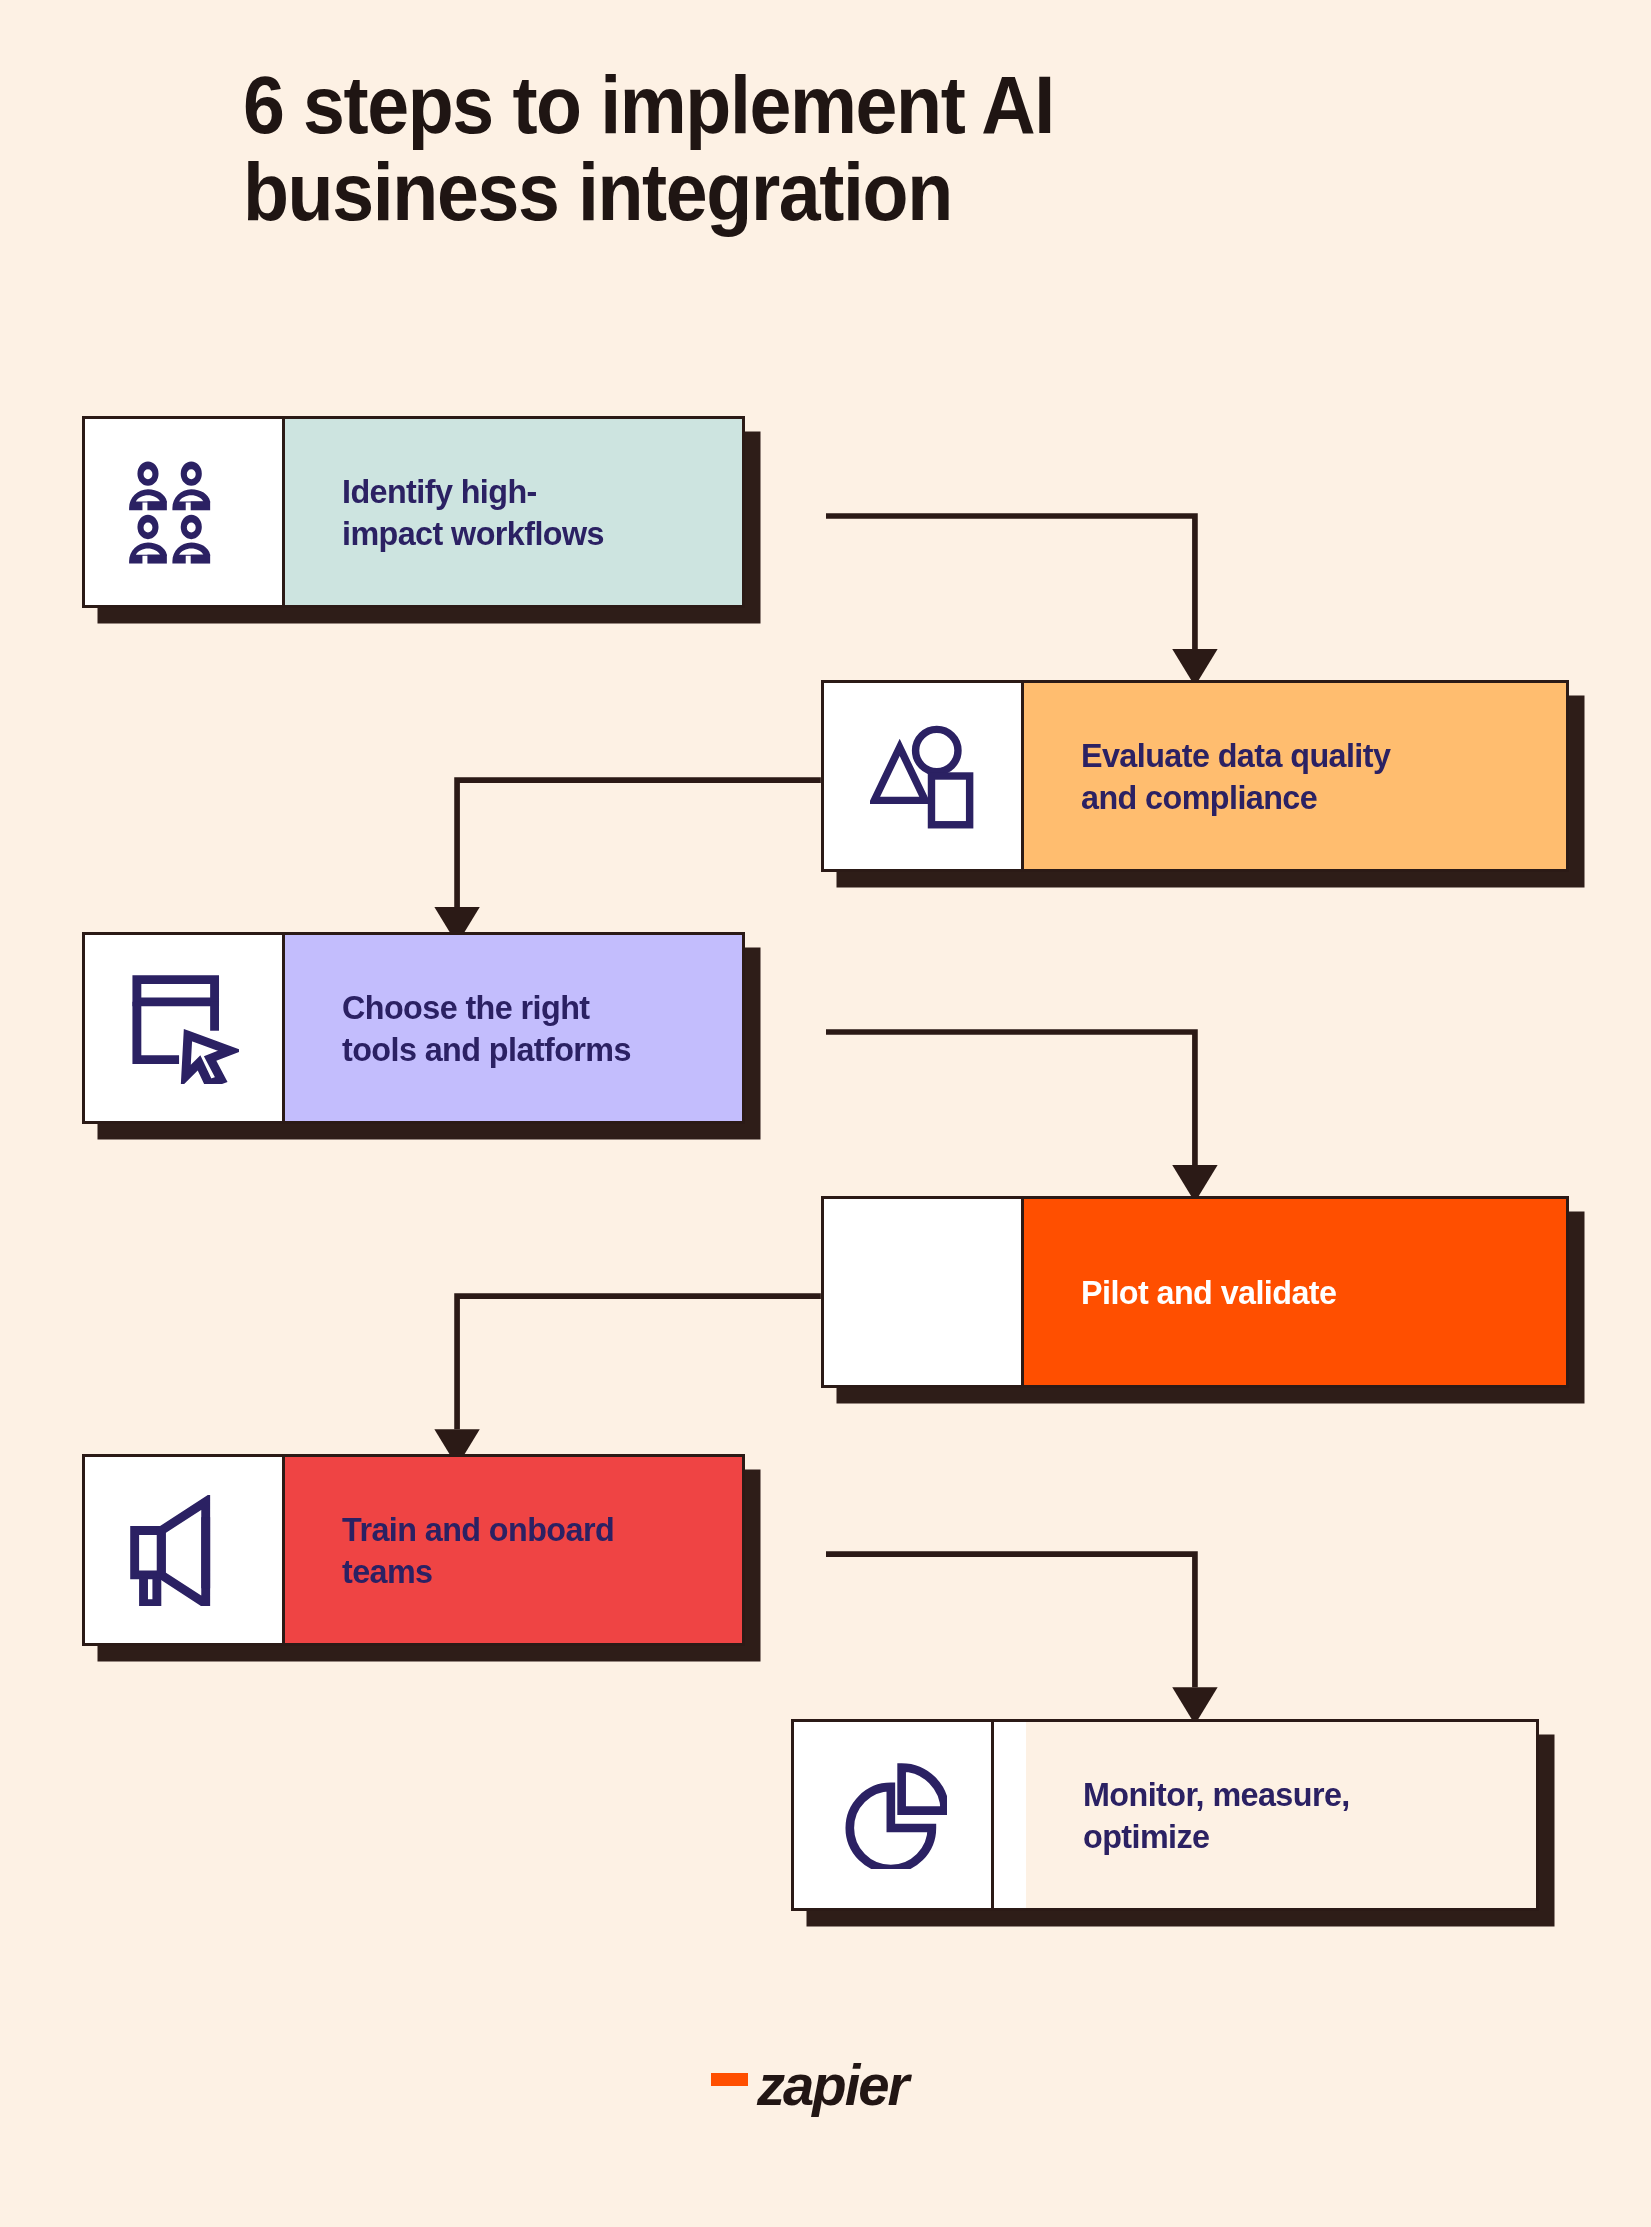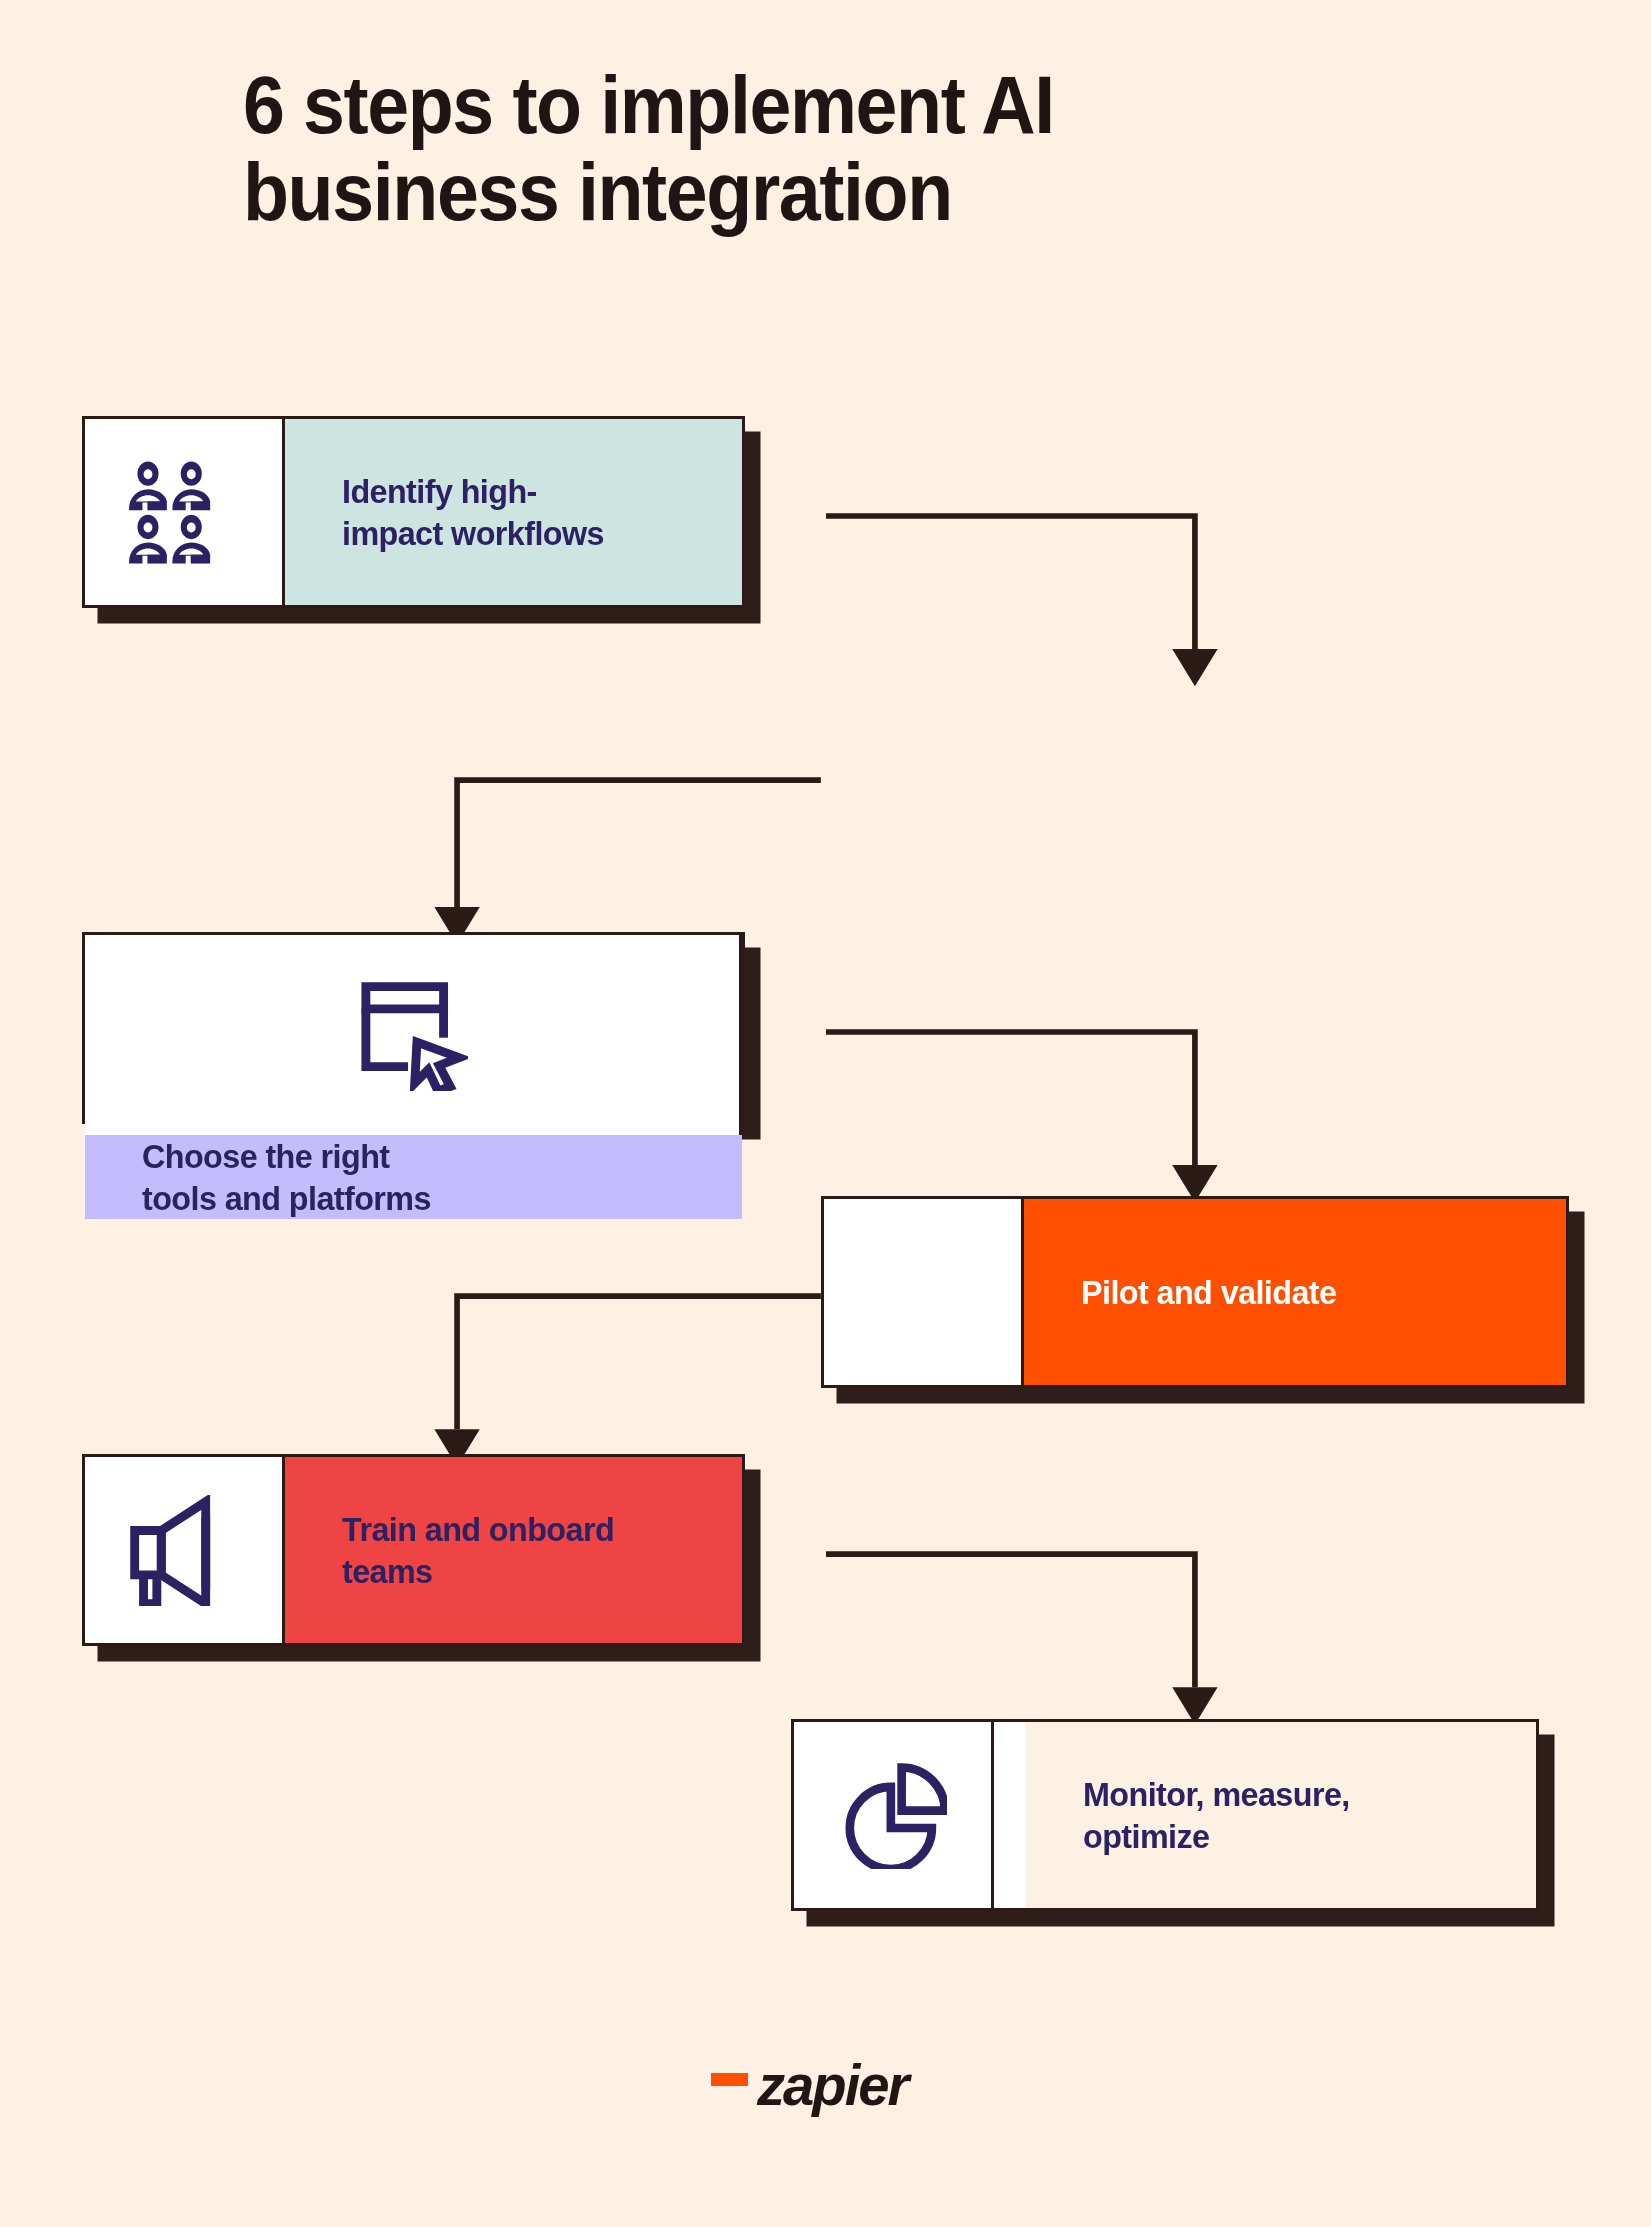--- a/index.html
+++ b/index.html
@@ -80,21 +80,21 @@
     letter-spacing: -0.6px;
     color: #2b2163;
     transform: scaleX(0.95);
     transform-origin: left center;
     white-space: pre-line;
   }
 
   
   #card-1 { left: 82px;  top: 416px;  width: 663px; height: 192px; }
   #card-2 { left: 821px; top: 680px; width: 748px; height: 192px; }
-  #card-3 { left: 82px;  top: 932px; width: 663px; height: 192px; flex-direction: column; }
+  #card-3 { left: 82px;  top: 932px; width: 663px; height: 192px; }
   #card-4 { left: 821px; top: 1196px; width: 748px; height: 192px; }
   #card-5 { left: 82px;  top: 1454px; width: 663px; height: 192px; }
   #card-6 { left: 791px; top: 1719px; width: 748px; height: 192px; gap: 32px; }
 
   
   #logo {
     position: absolute;
     left: 711px;
     top: 2059px;
     display: flex;
@@ -173,20 +173,35 @@
           <rect x="56.5" y="88" width="17.5" height="8"></rect>
         </g>
       </svg>
     </div>
     <div class="body" style="background:#cde4e0">
       <div class="label" style="color:#2b2163">Identify high-
 impact workflows</div>
     </div>
   </div>
 
+  <div class="card" id="card-2">
+    <div class="icon-cell">
+      <svg width="106" height="106" viewBox="0 0 100 100">
+        <g fill="none" stroke="#2b2163" stroke-width="7">
+          <circle cx="63" cy="26" r="20"></circle>
+          <path d="M28 23 L52 73 L4 73 Z" stroke-linejoin="miter"></path>
+          <rect x="58" y="50" width="36" height="46"></rect>
+        </g>
+      </svg>
+    </div>
+    <div class="body" style="background:#ffbd6f">
+      <div class="label" style="color:#2b2163">Evaluate data quality
+and compliance</div>
+    </div>
+  </div>
 
   <div class="card" id="card-3">
     <div class="icon-cell">
       <svg width="111" height="111" viewBox="0 0 100 100">
         <g fill="none" stroke="#2b2163" stroke-width="8">
           <path d="M8 6 H78 V26 H8 Z"></path>
           <path d="M8 26 V78 H46"></path>
           <path d="M78 26 V52"></path>
         </g>
         <path d="M54 56 L92 70 L74 77 L84 96 L73 100 L64 81 L52 93 Z" fill="none" stroke="#2b2163" stroke-width="8" stroke-linejoin="miter"></path>

